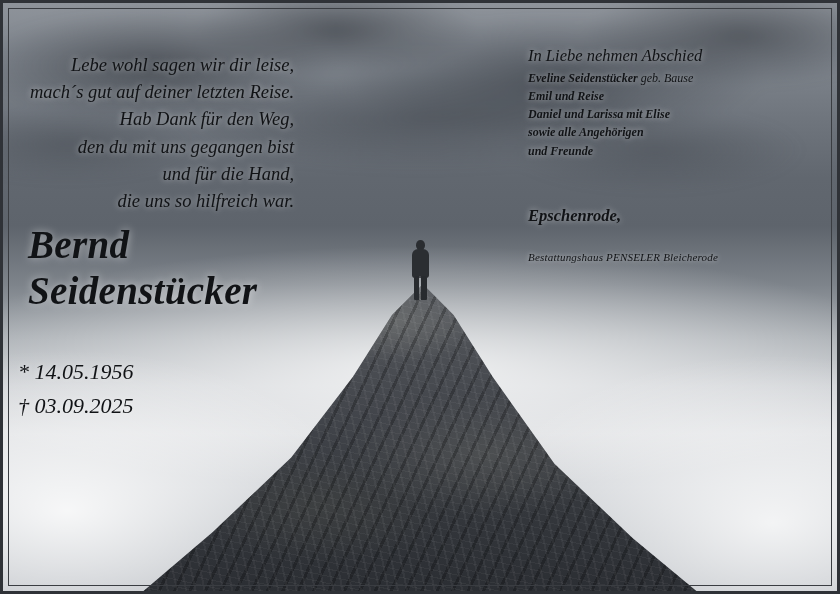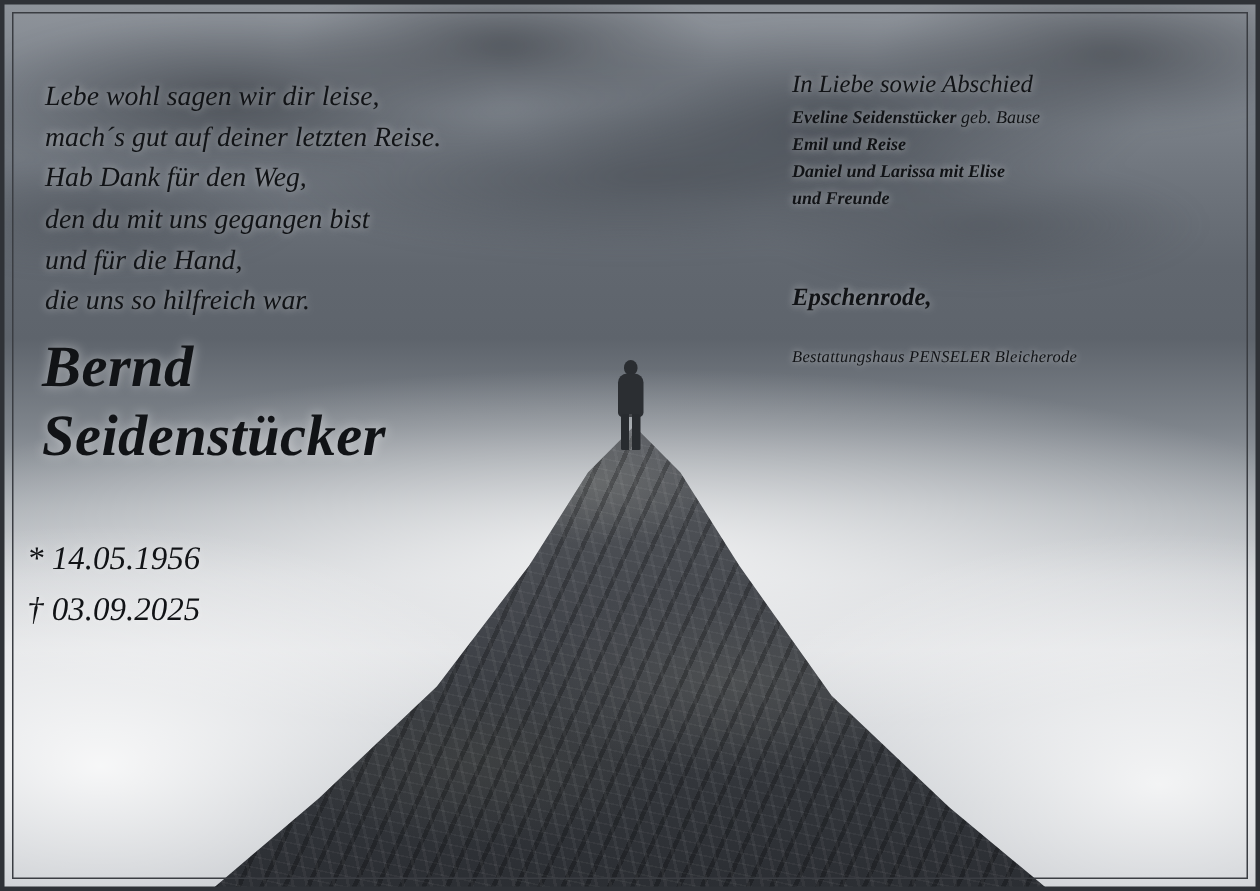--- a/index.html
+++ b/index.html
@@ -133,20 +133,21 @@
     color: #111316;
   }
   #verse {
     position: absolute;
     left: 30px;
     top: 52px;
     font-style: italic;
     font-size: 18.5px;
     line-height: 1.47;
     text-shadow: 0 0 6px rgba(255,255,255,0.55);
+    text-align: right;
   }
   #verse div { white-space: pre; }
   #deceased {
     position: absolute;
     left: 28px;
     top: 222px;
     font-weight: bold;
     font-style: italic;
     font-size: 39px;
     line-height: 1.18;
@@ -238,26 +239,27 @@
       <div>Seidenstücker</div>
     </div>
 
     <div id="dates">
       <div>* 14.05.1956</div>
       <div>† 03.09.2025</div>
     </div>
 
     <div id="right-col">
 
-      <div id="mourners-intro">In Liebe sowie Abschied</div>
+      <div id="mourners-intro">In Liebe nehmen Abschied</div>
 
       <div id="mourners">
         <div><span>Eveline Seidenstücker</span><span class="reg"> geb. Bause</span></div>
         <div>Emil und Reise</div>
         <div>Daniel und Larissa mit Elise</div>
+        <div>sowie alle Angehörigen</div>
         <div>und Freunde</div>
       </div>
 
       <div id="place-block">
         <div class="strong">Epschenrode,</div>
       </div>
 
 
       <div id="funeral-home">Bestattungshaus  PENSELER  Bleicherode</div>
 

